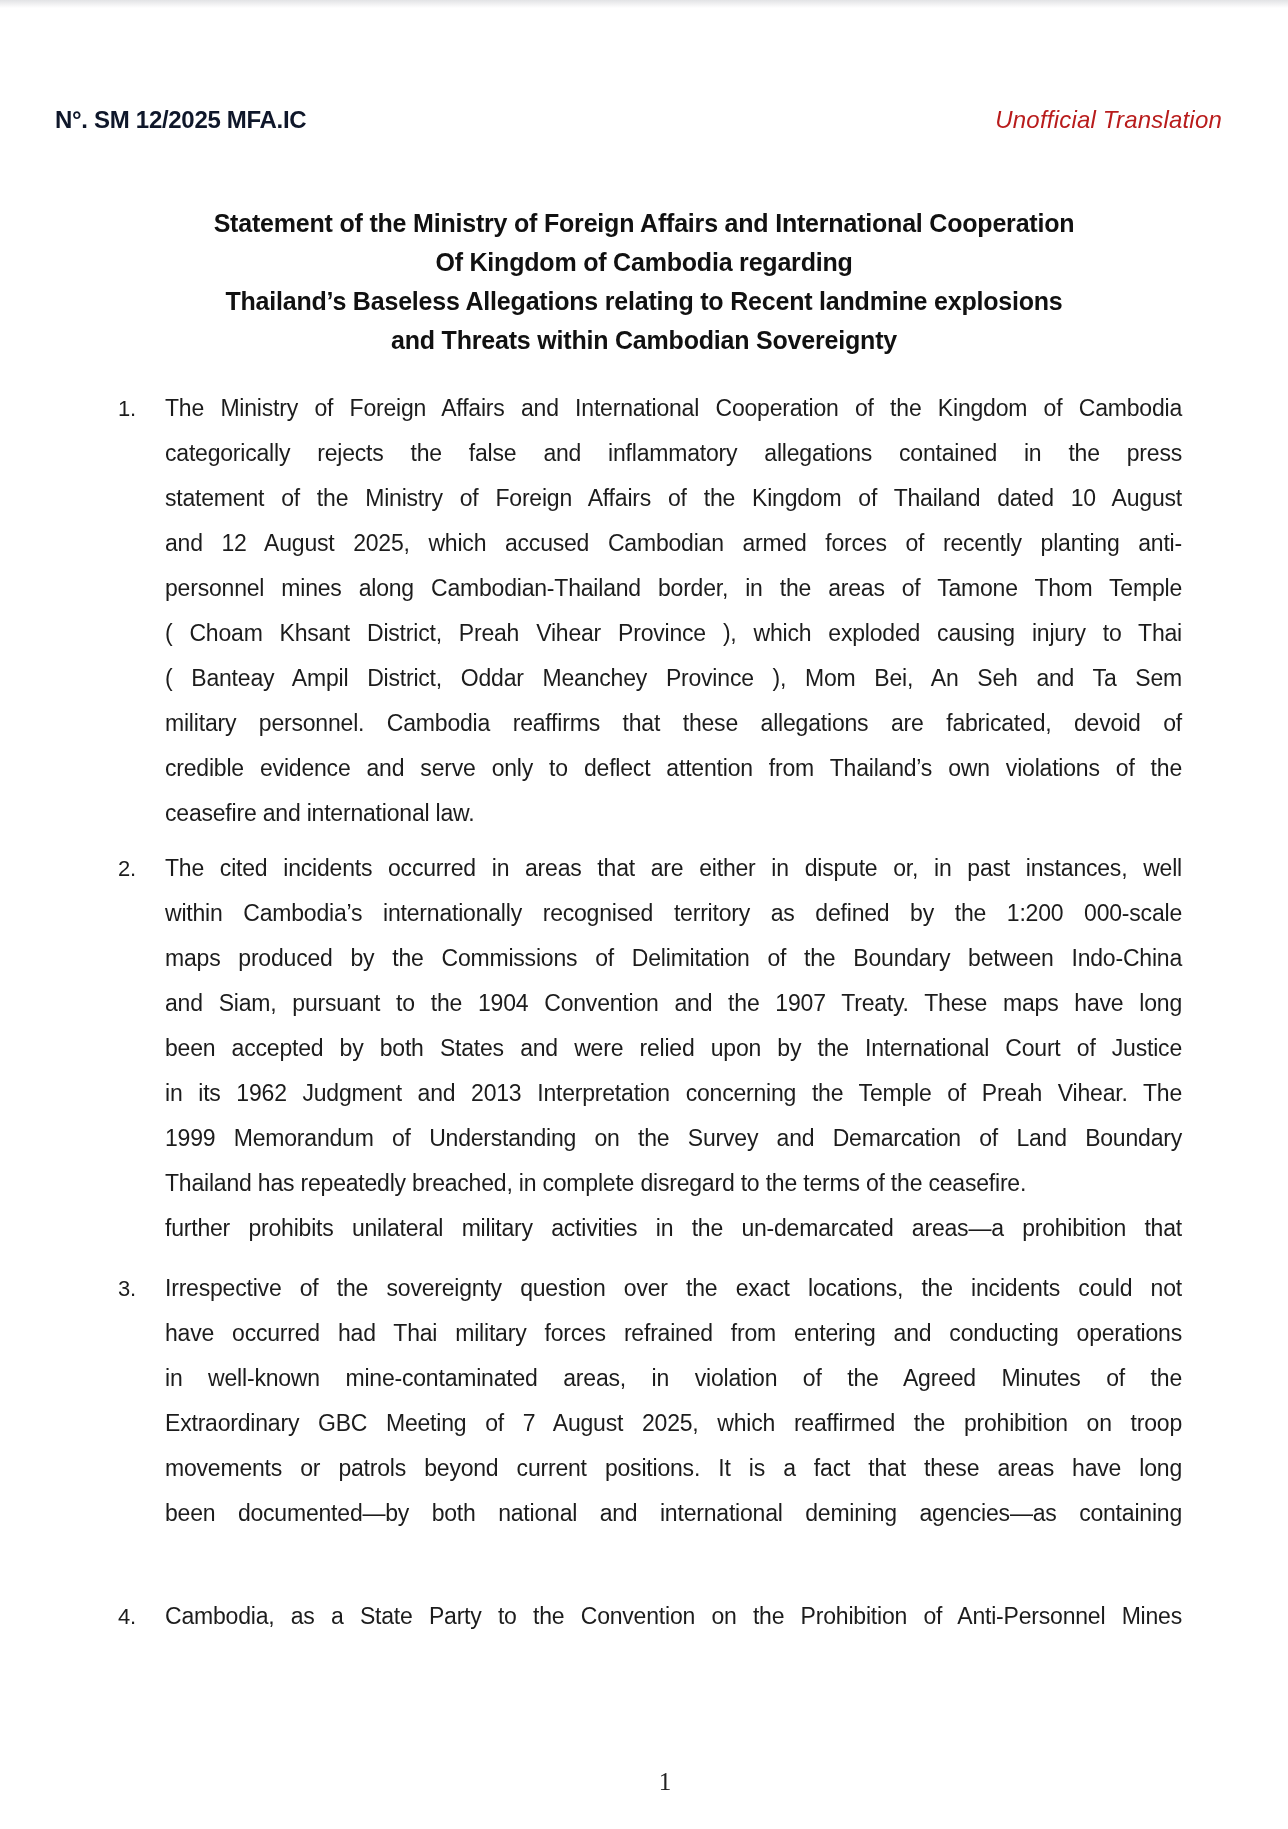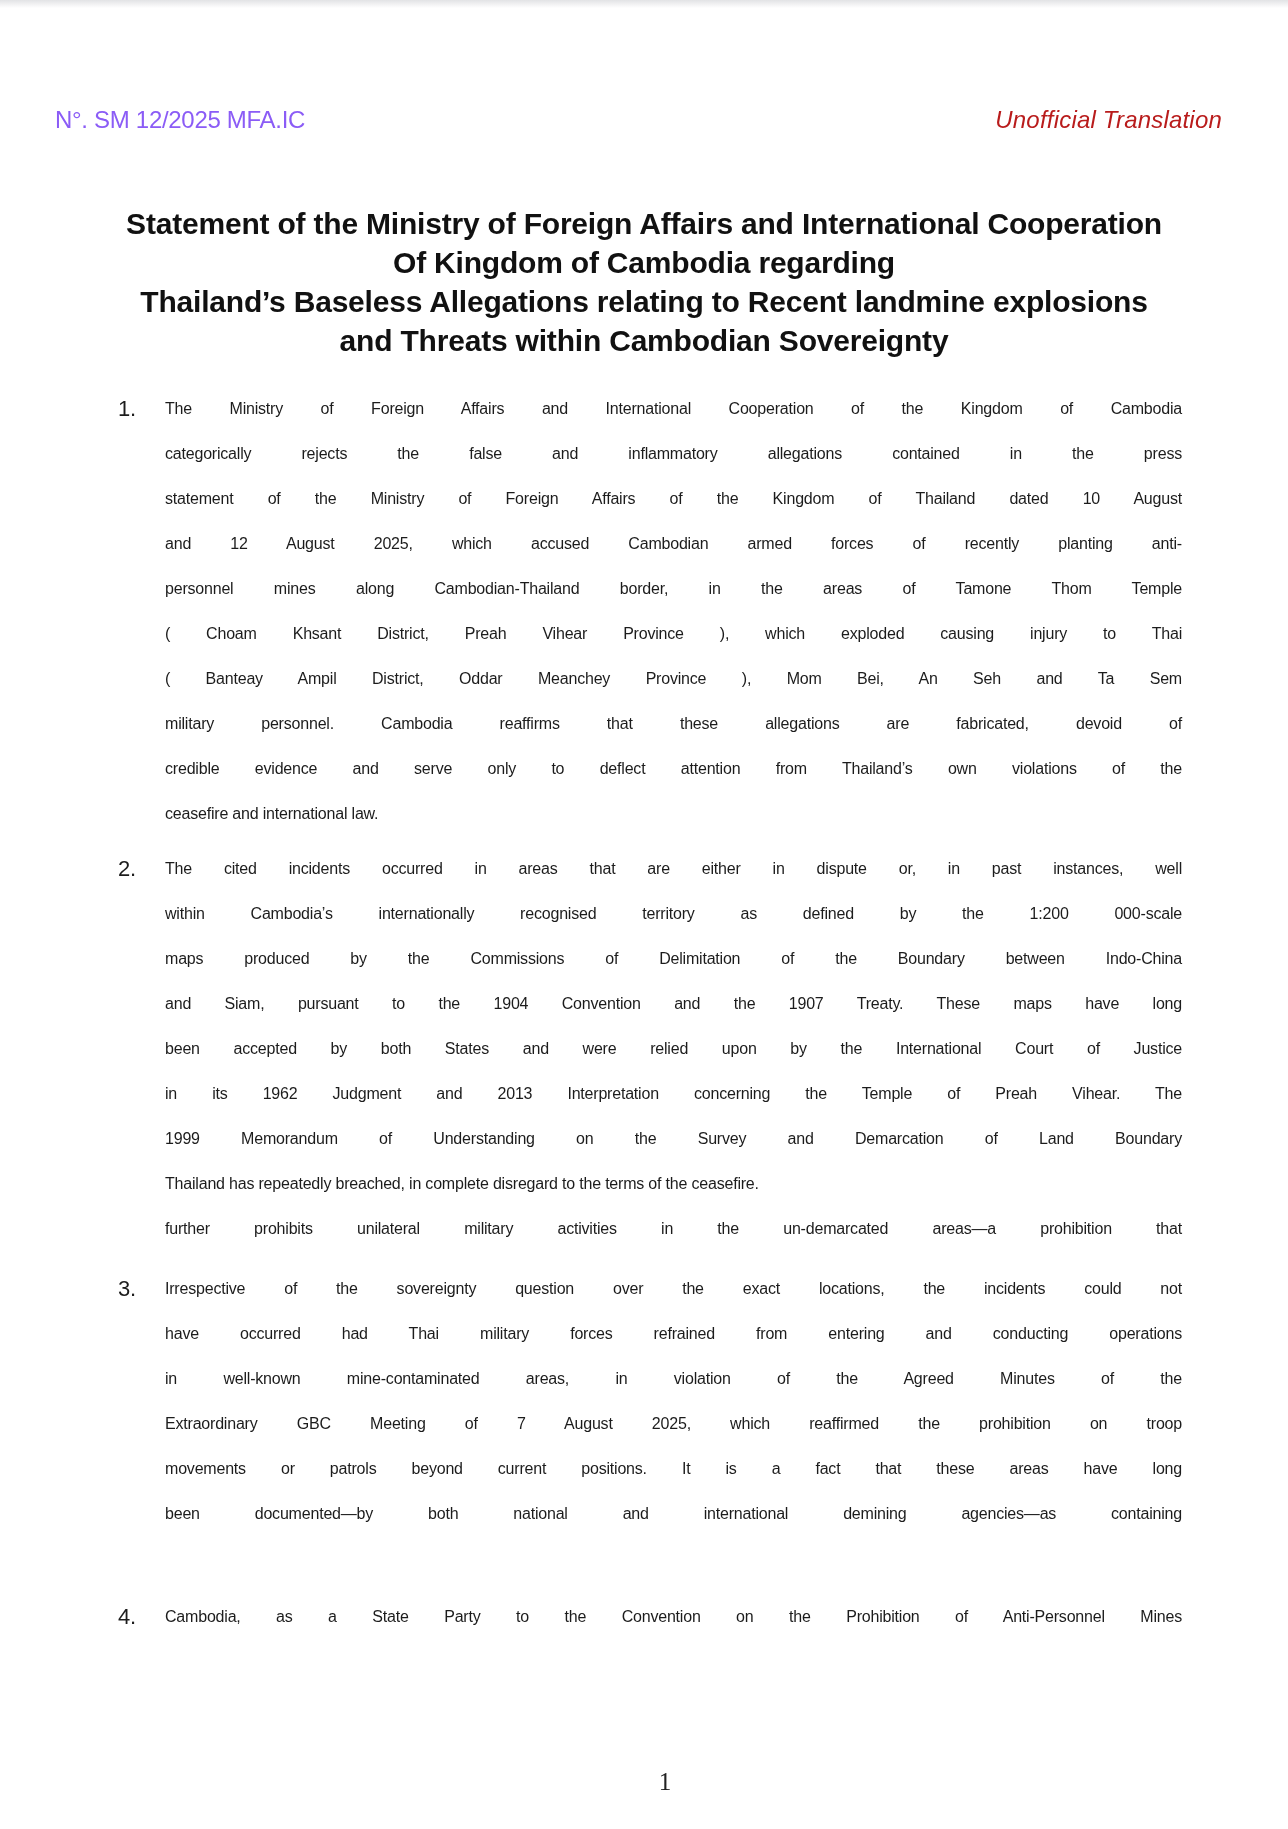--- a/index.html
+++ b/index.html
@@ -22,37 +22,37 @@
     position: absolute;
     top: 106px;
     left: 55px;
     right: 66px;
     display: flex;
     justify-content: space-between;
     align-items: baseline;
   }
   .ref-number {
     font-size: 24px;
-    font-weight: 400;
+    font-weight: 700;
     letter-spacing: -0.3px;
-    color: #8b5cf6;
+    color: #0f172a;
   }
   .translation-note {
     font-size: 24px;
     font-style: italic;
     color: #b91c1c;
     letter-spacing: 0.2px;
   }
   .doc-title {
     position: absolute;
     top: 204px;
     left: 100px;
     right: 100px;
     text-align: center;
-    font-size: 30px;
+    font-size: 25px;
     font-weight: 700;
     line-height: 39px;
     color: #111111;
     letter-spacing: -0.2px;
   }
   .para {
     position: absolute;
     left: 118px;
     right: 106px;
     display: flex;
@@ -61,21 +61,21 @@
   .para-num {
     width: 47px;
     flex: 0 0 47px;
     font-size: 22px;
     line-height: 45px;
     letter-spacing: -0.2px;
     color: #1c1c1c;
   }
   .para-body { flex: 1 1 auto; min-width: 0; }
   .pline {
-    font-size: 16px;
+    font-size: 23px;
     line-height: 45px;
     letter-spacing: -0.2px;
     text-align: justify;
     text-align-last: justify;
     white-space: normal;
     color: #1c1c1c;
   }
   .pline.last {
     text-align-last: left;
   }

